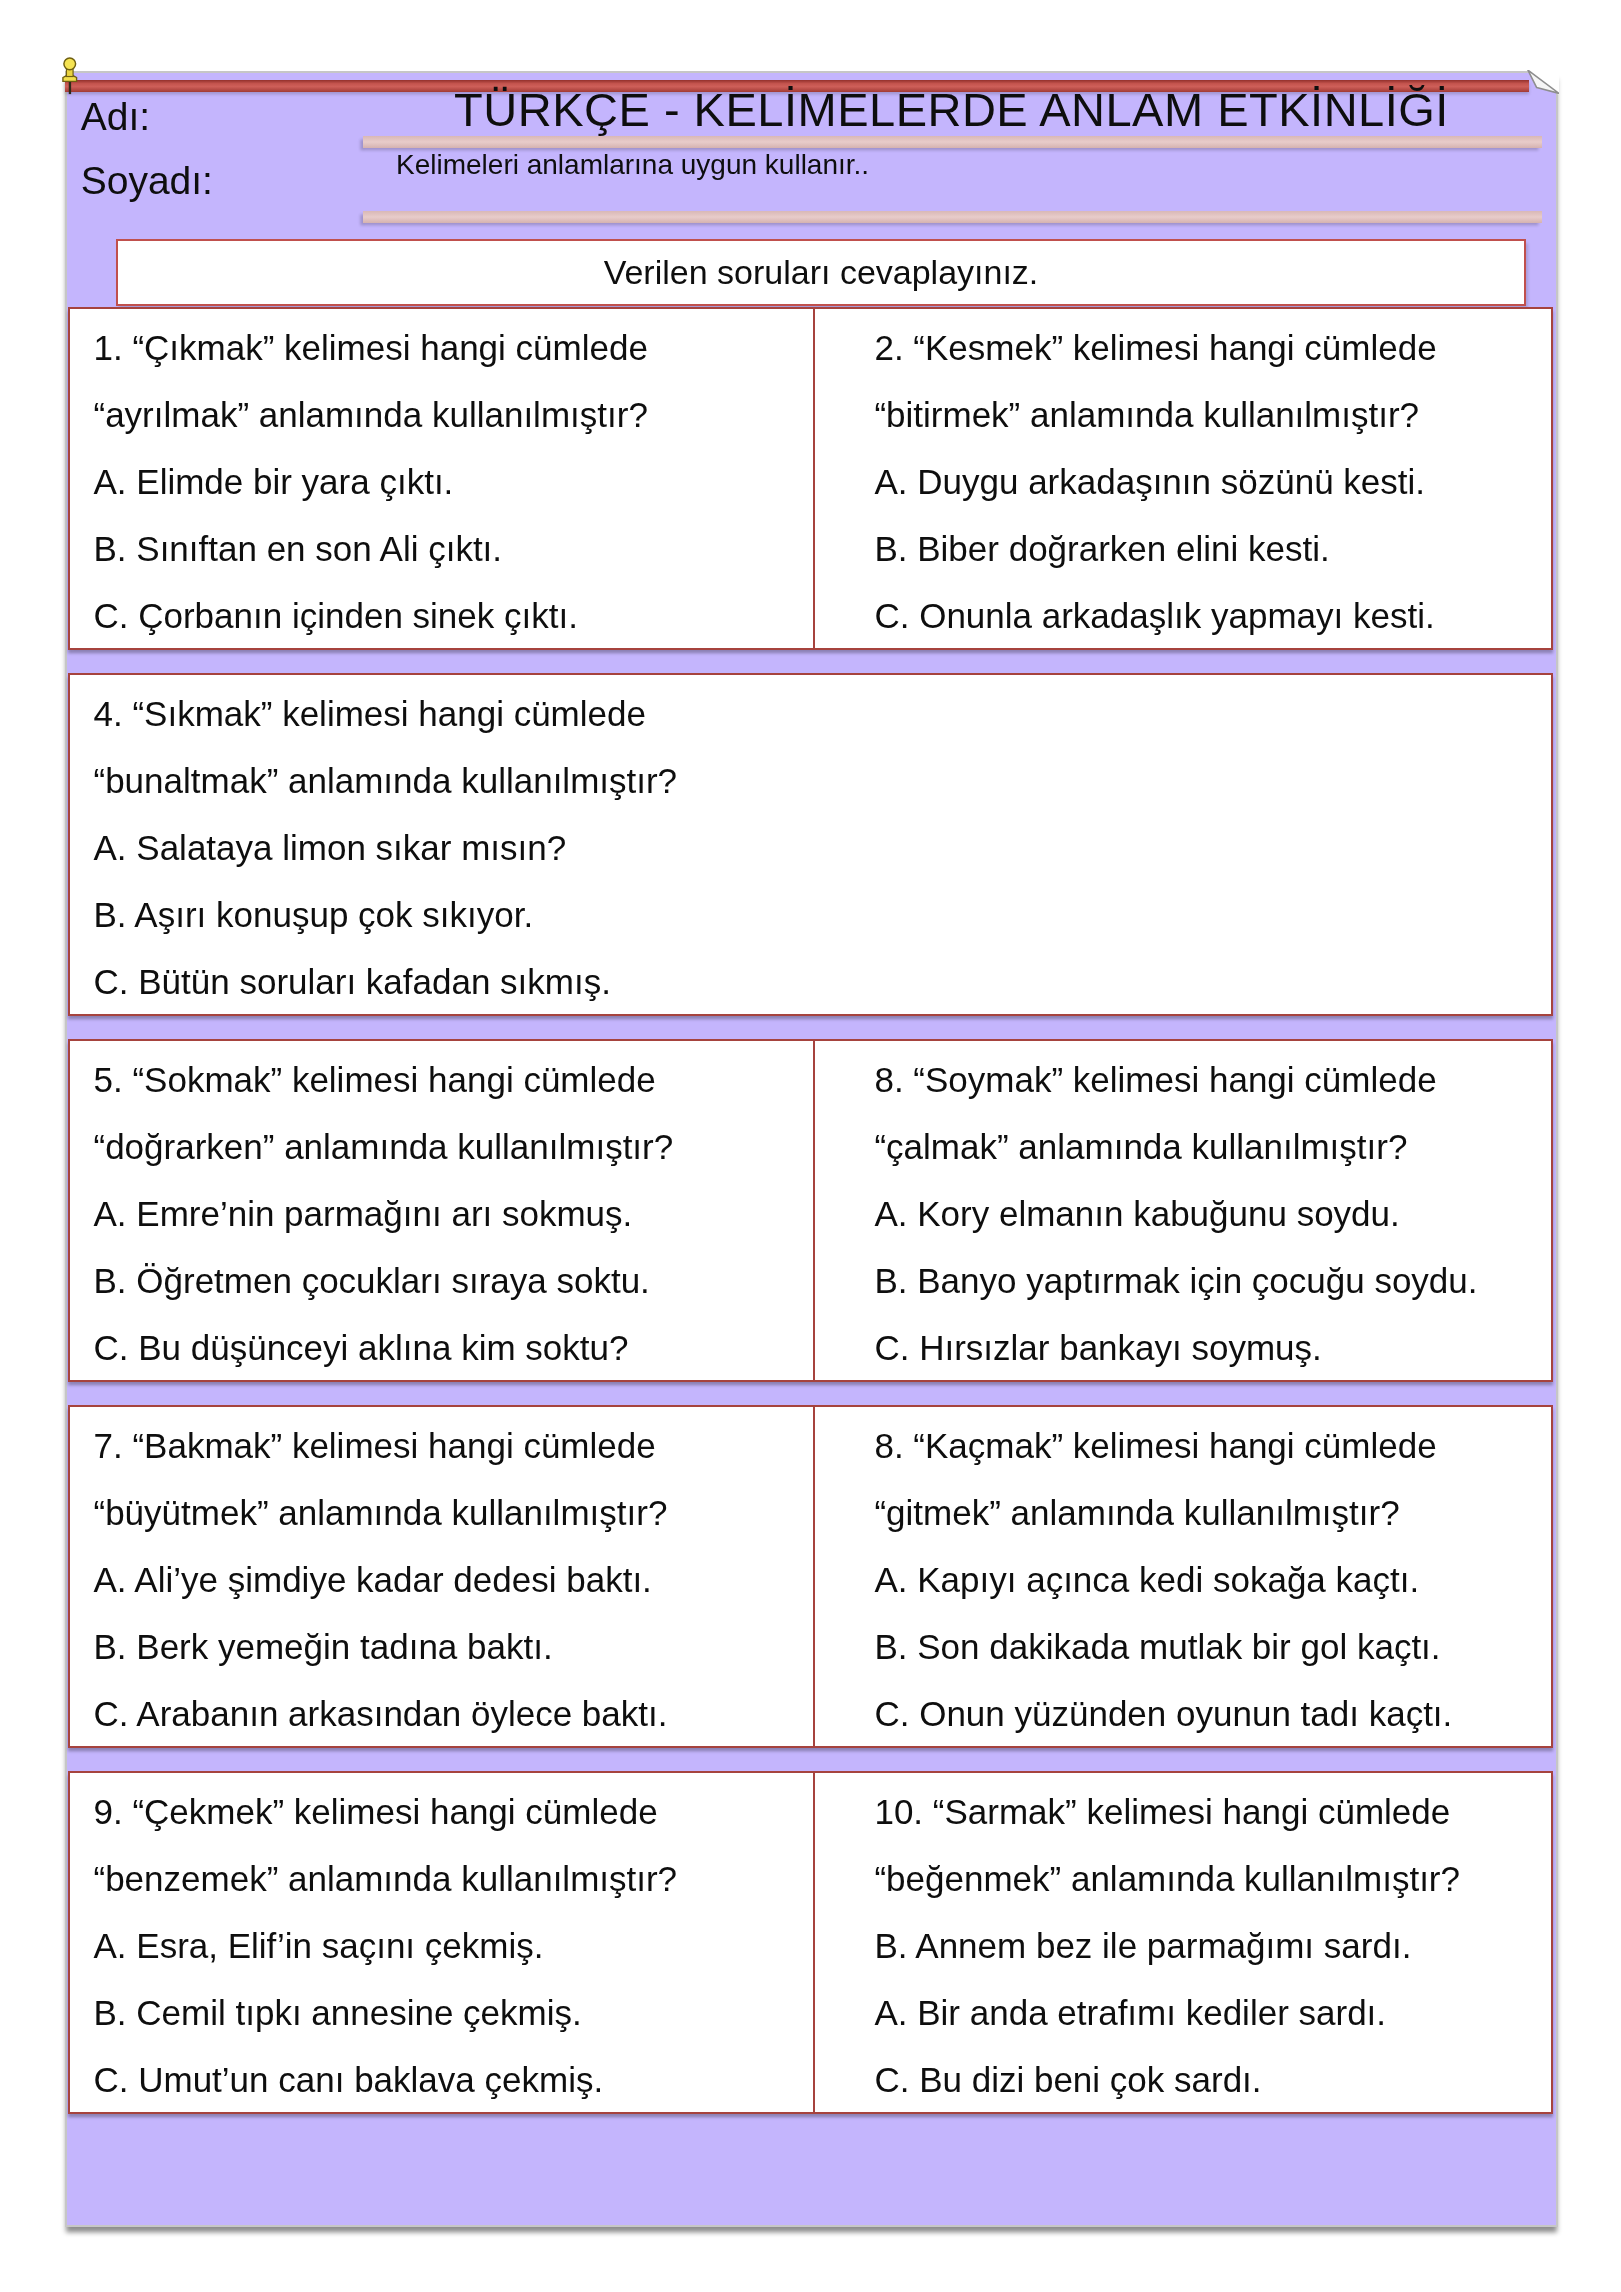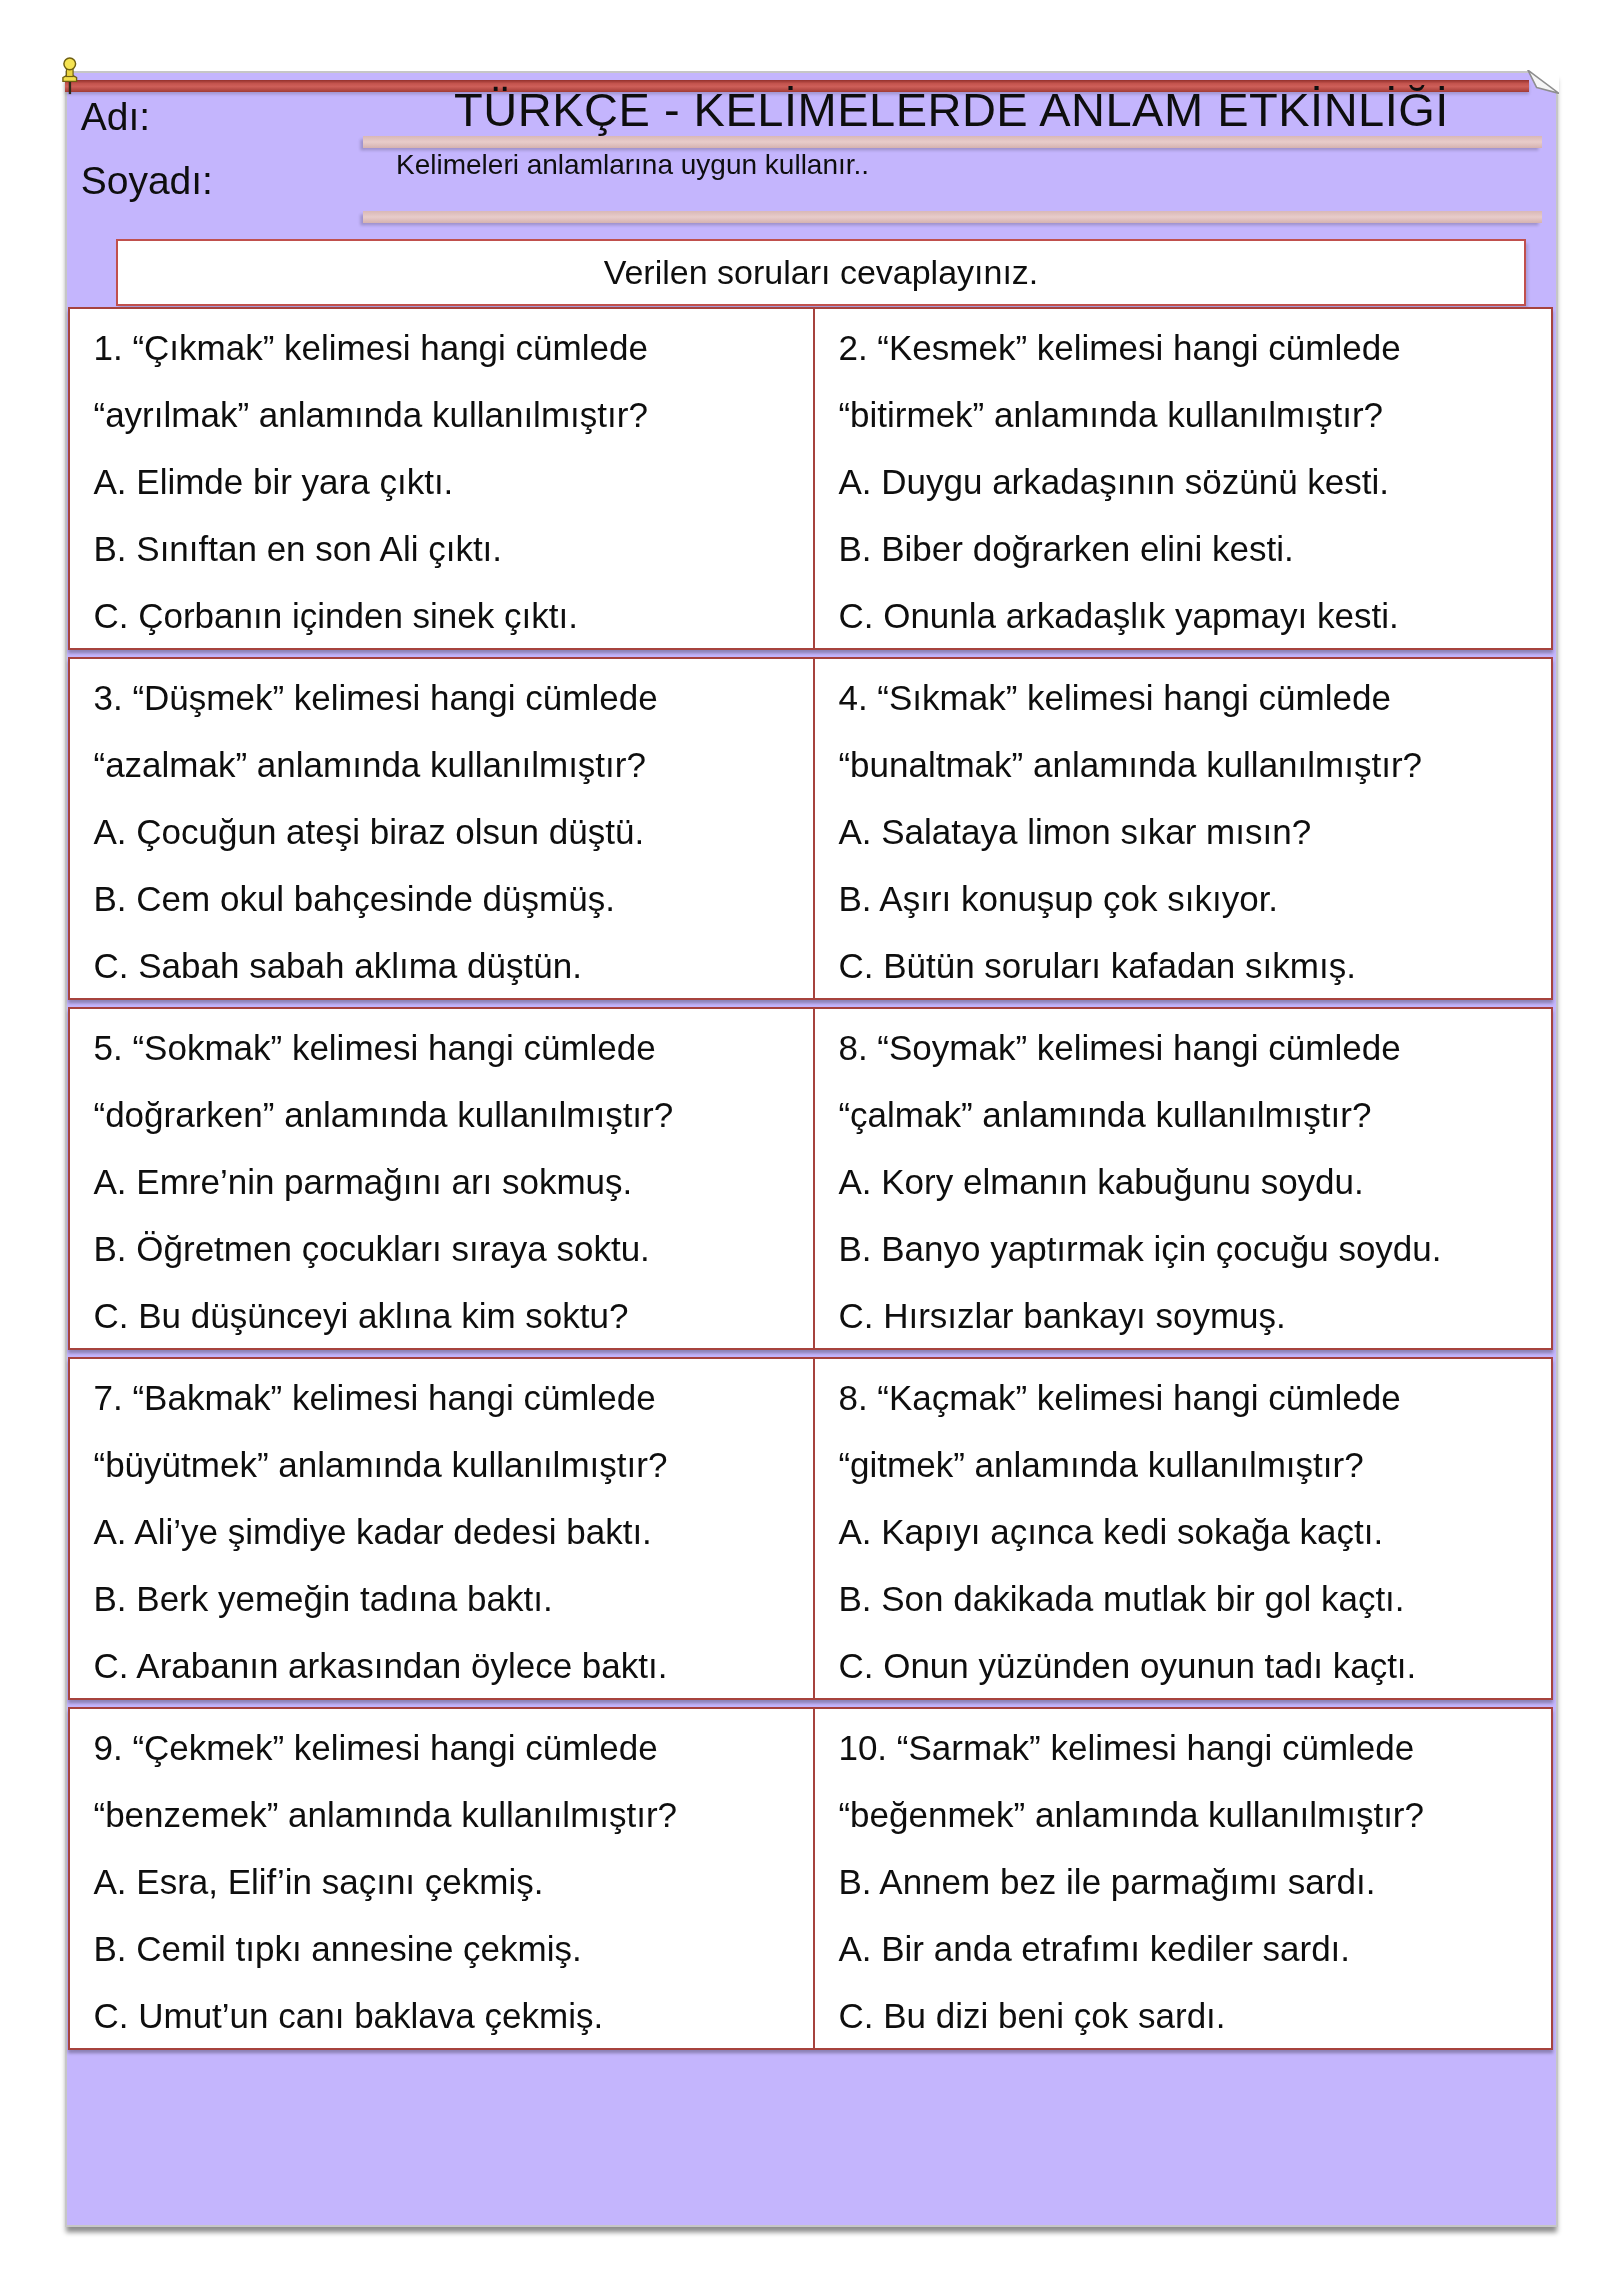--- a/index.html
+++ b/index.html
@@ -34,23 +34,24 @@
   .pink-bar.b2{top:138px;}
   .subtitle{position:absolute;left:329px;top:76px;font-size:28px;}
   .instruction{
     position:absolute;left:49px;top:166px;width:1406px;height:63px;
     border:2.9px solid #c0504d;background:#fff;
     display:flex;align-items:center;justify-content:center;font-size:34px;
     box-shadow:2px 3.9px 2.9px rgba(0,0,0,0.15);
   }
   .grid{position:absolute;left:1px;top:234px;width:1485px;}
   .qrow{
-    display:flex;height:339px;margin-bottom:7px;background:#fff;
+    display:flex;height:339px;margin-bottom:23px;background:#fff;
     border:2.9px solid #a6433e;box-sizing:content-box;
     box-shadow:0 3.9px 2.9px rgba(0,0,0,0.28);
+    gap:36px;
   }
   .cell{box-sizing:border-box;padding:5.9px 7.8px 0 23.5px;overflow:hidden;}
   .cell-left{width:50.3%;border-right:2.9px solid #a6433e;}
   .cell-right{flex:1;}
   .line{height:67px;display:flex;align-items:center;font-size:35px;white-space:nowrap;}
   .curl{position:absolute;top:-2.9px;right:-2.9px;}
 </style>
 </head>
 <body>
 
@@ -89,27 +90,20 @@
 
   <div class="cell cell-right">
     <div class="line">2. “Kesmek” kelimesi hangi cümlede</div>
     <div class="line">“bitirmek” anlamında kullanılmıştır?</div>
     <div class="line">A. Duygu arkadaşının sözünü kesti.</div>
     <div class="line">B. Biber doğrarken elini kesti.</div>
     <div class="line">C. Onunla arkadaşlık yapmayı kesti.</div>
   </div>
 </div>
       <div class="qrow">
-  <div class="cell cell-left">
-    <div class="line">3. “Düşmek” kelimesi hangi cümlede</div>
-    <div class="line">“azalmak” anlamında kullanılmıştır?</div>
-    <div class="line">A. Çocuğun ateşi biraz olsun düştü.</div>
-    <div class="line">B. Cem okul bahçesinde düşmüş.</div>
-    <div class="line">C. Sabah sabah aklıma düştün.</div>
-  </div>
 
   <div class="cell cell-right">
     <div class="line">4. “Sıkmak” kelimesi hangi cümlede</div>
     <div class="line">“bunaltmak” anlamında kullanılmıştır?</div>
     <div class="line">A. Salataya limon sıkar mısın?</div>
     <div class="line">B. Aşırı konuşup çok sıkıyor.</div>
     <div class="line">C. Bütün soruları kafadan sıkmış.</div>
   </div>
 </div>
       <div class="qrow">

